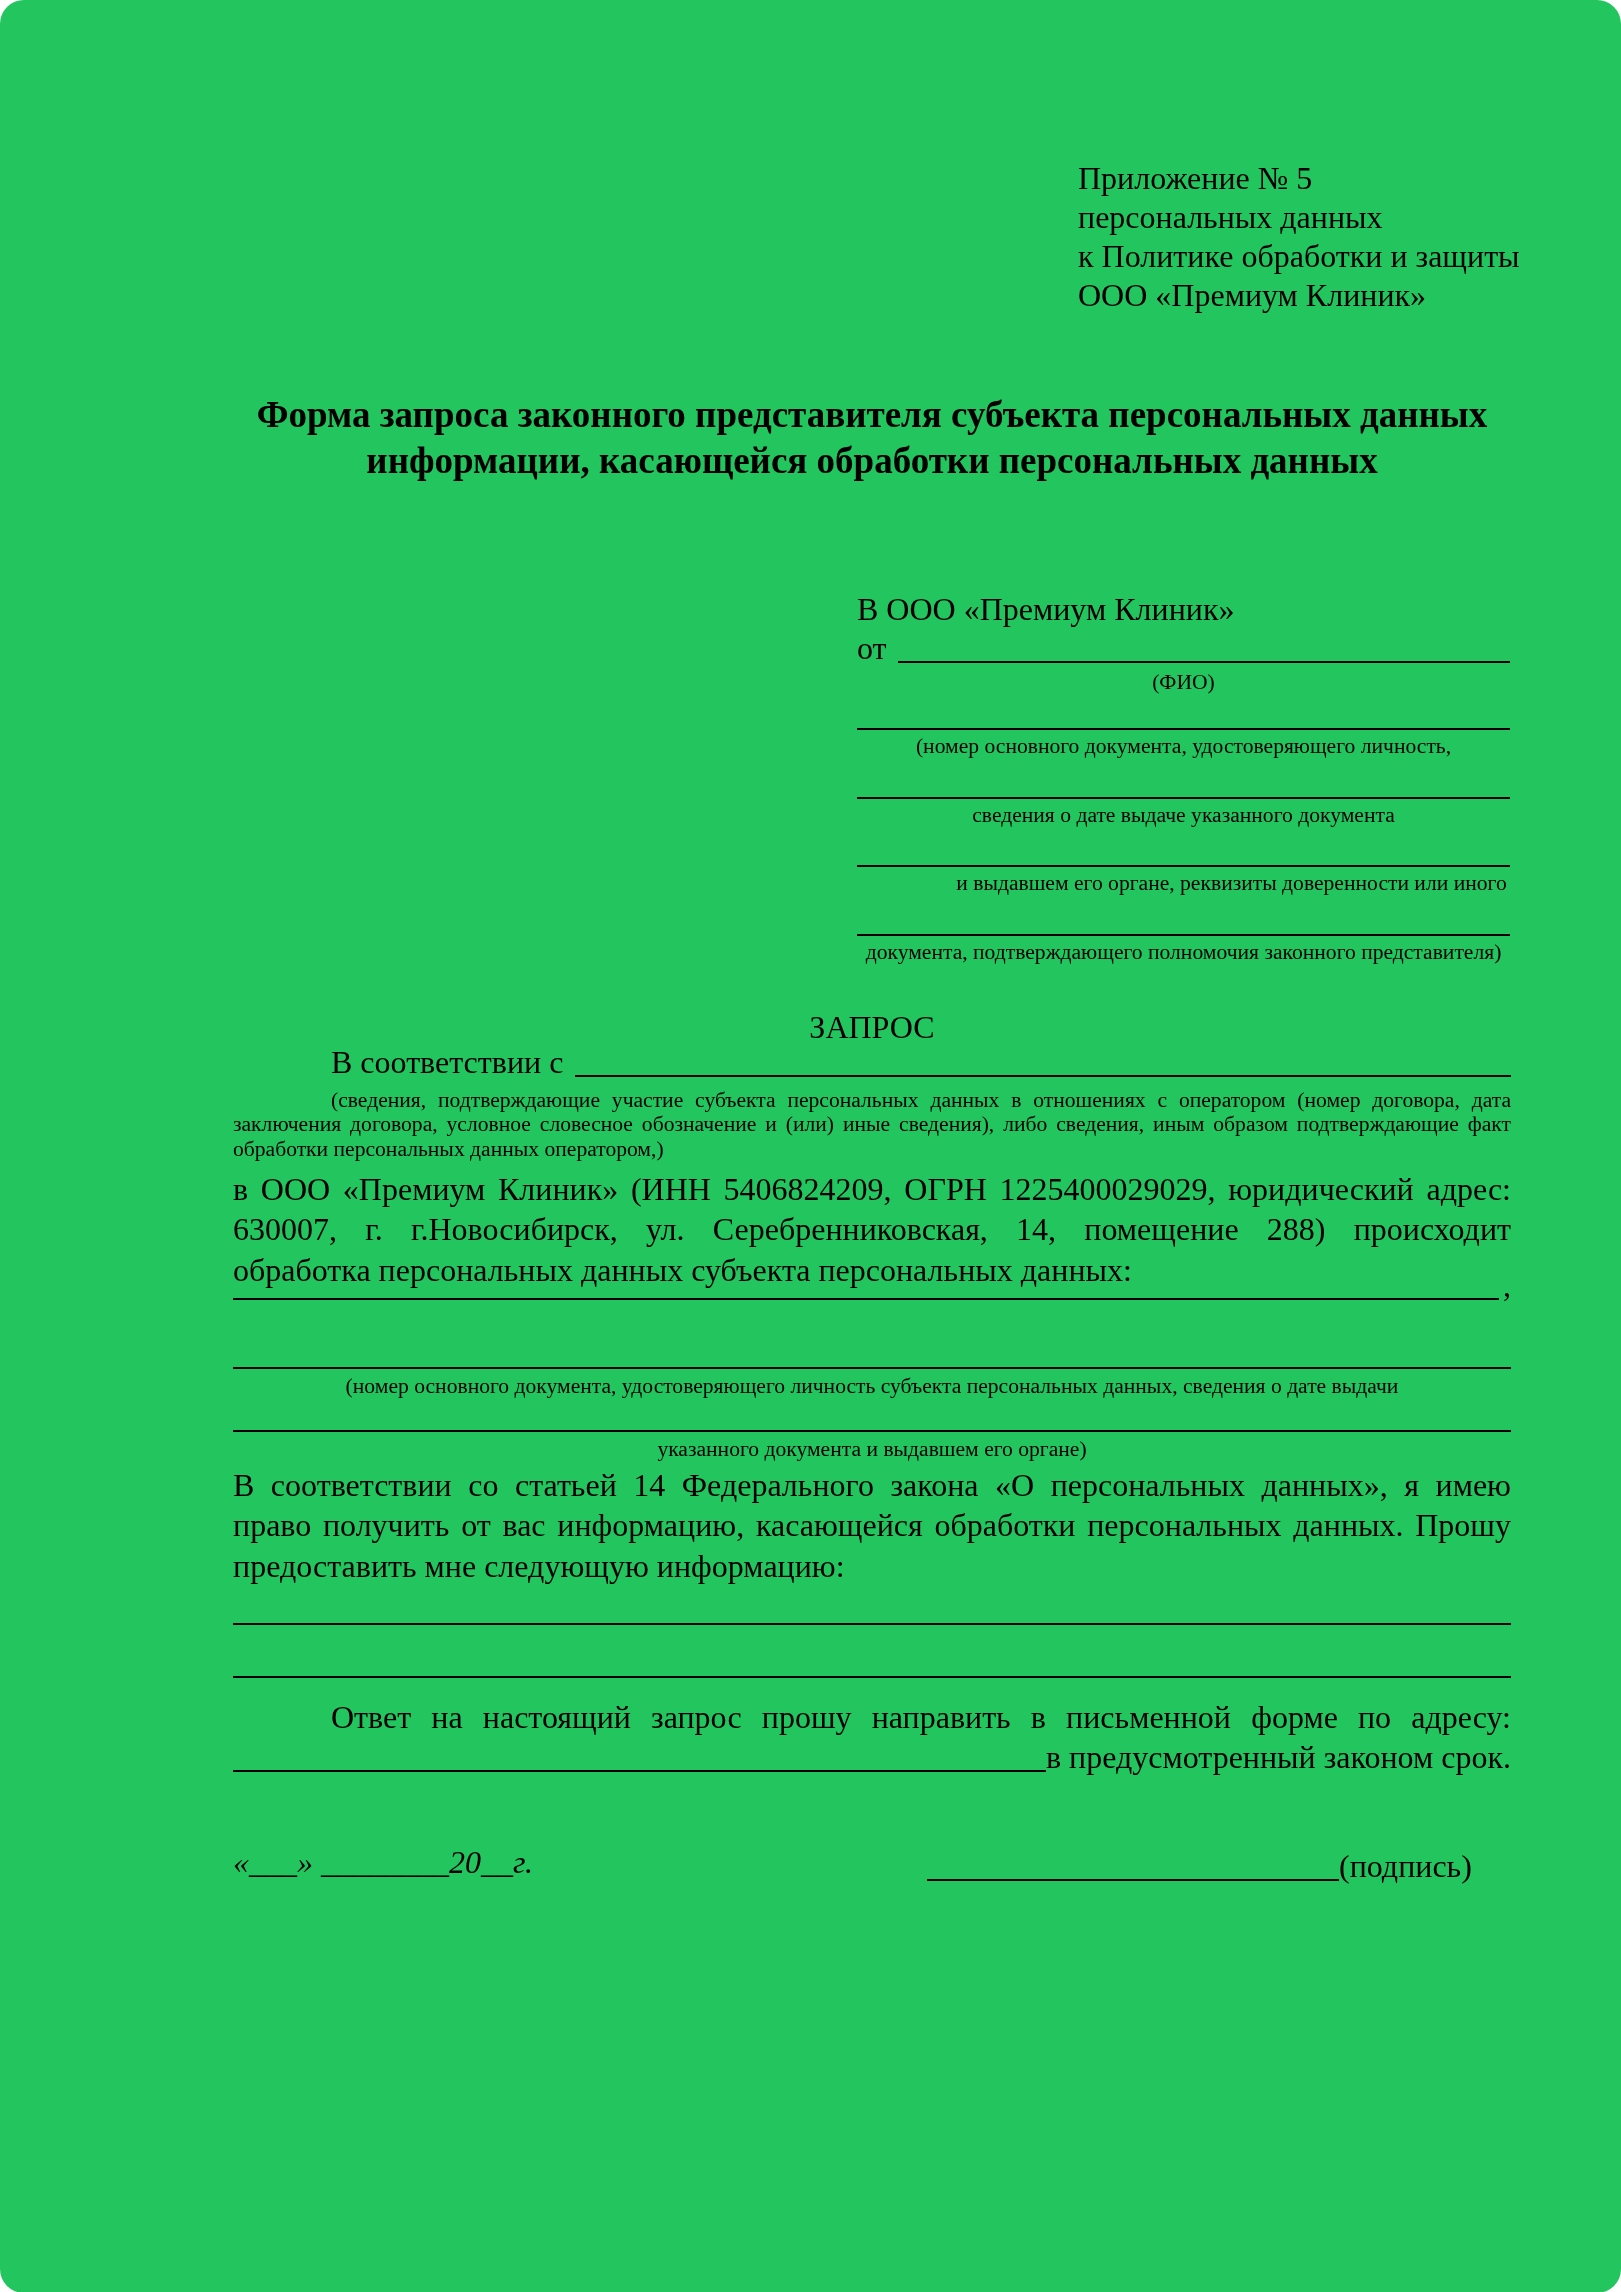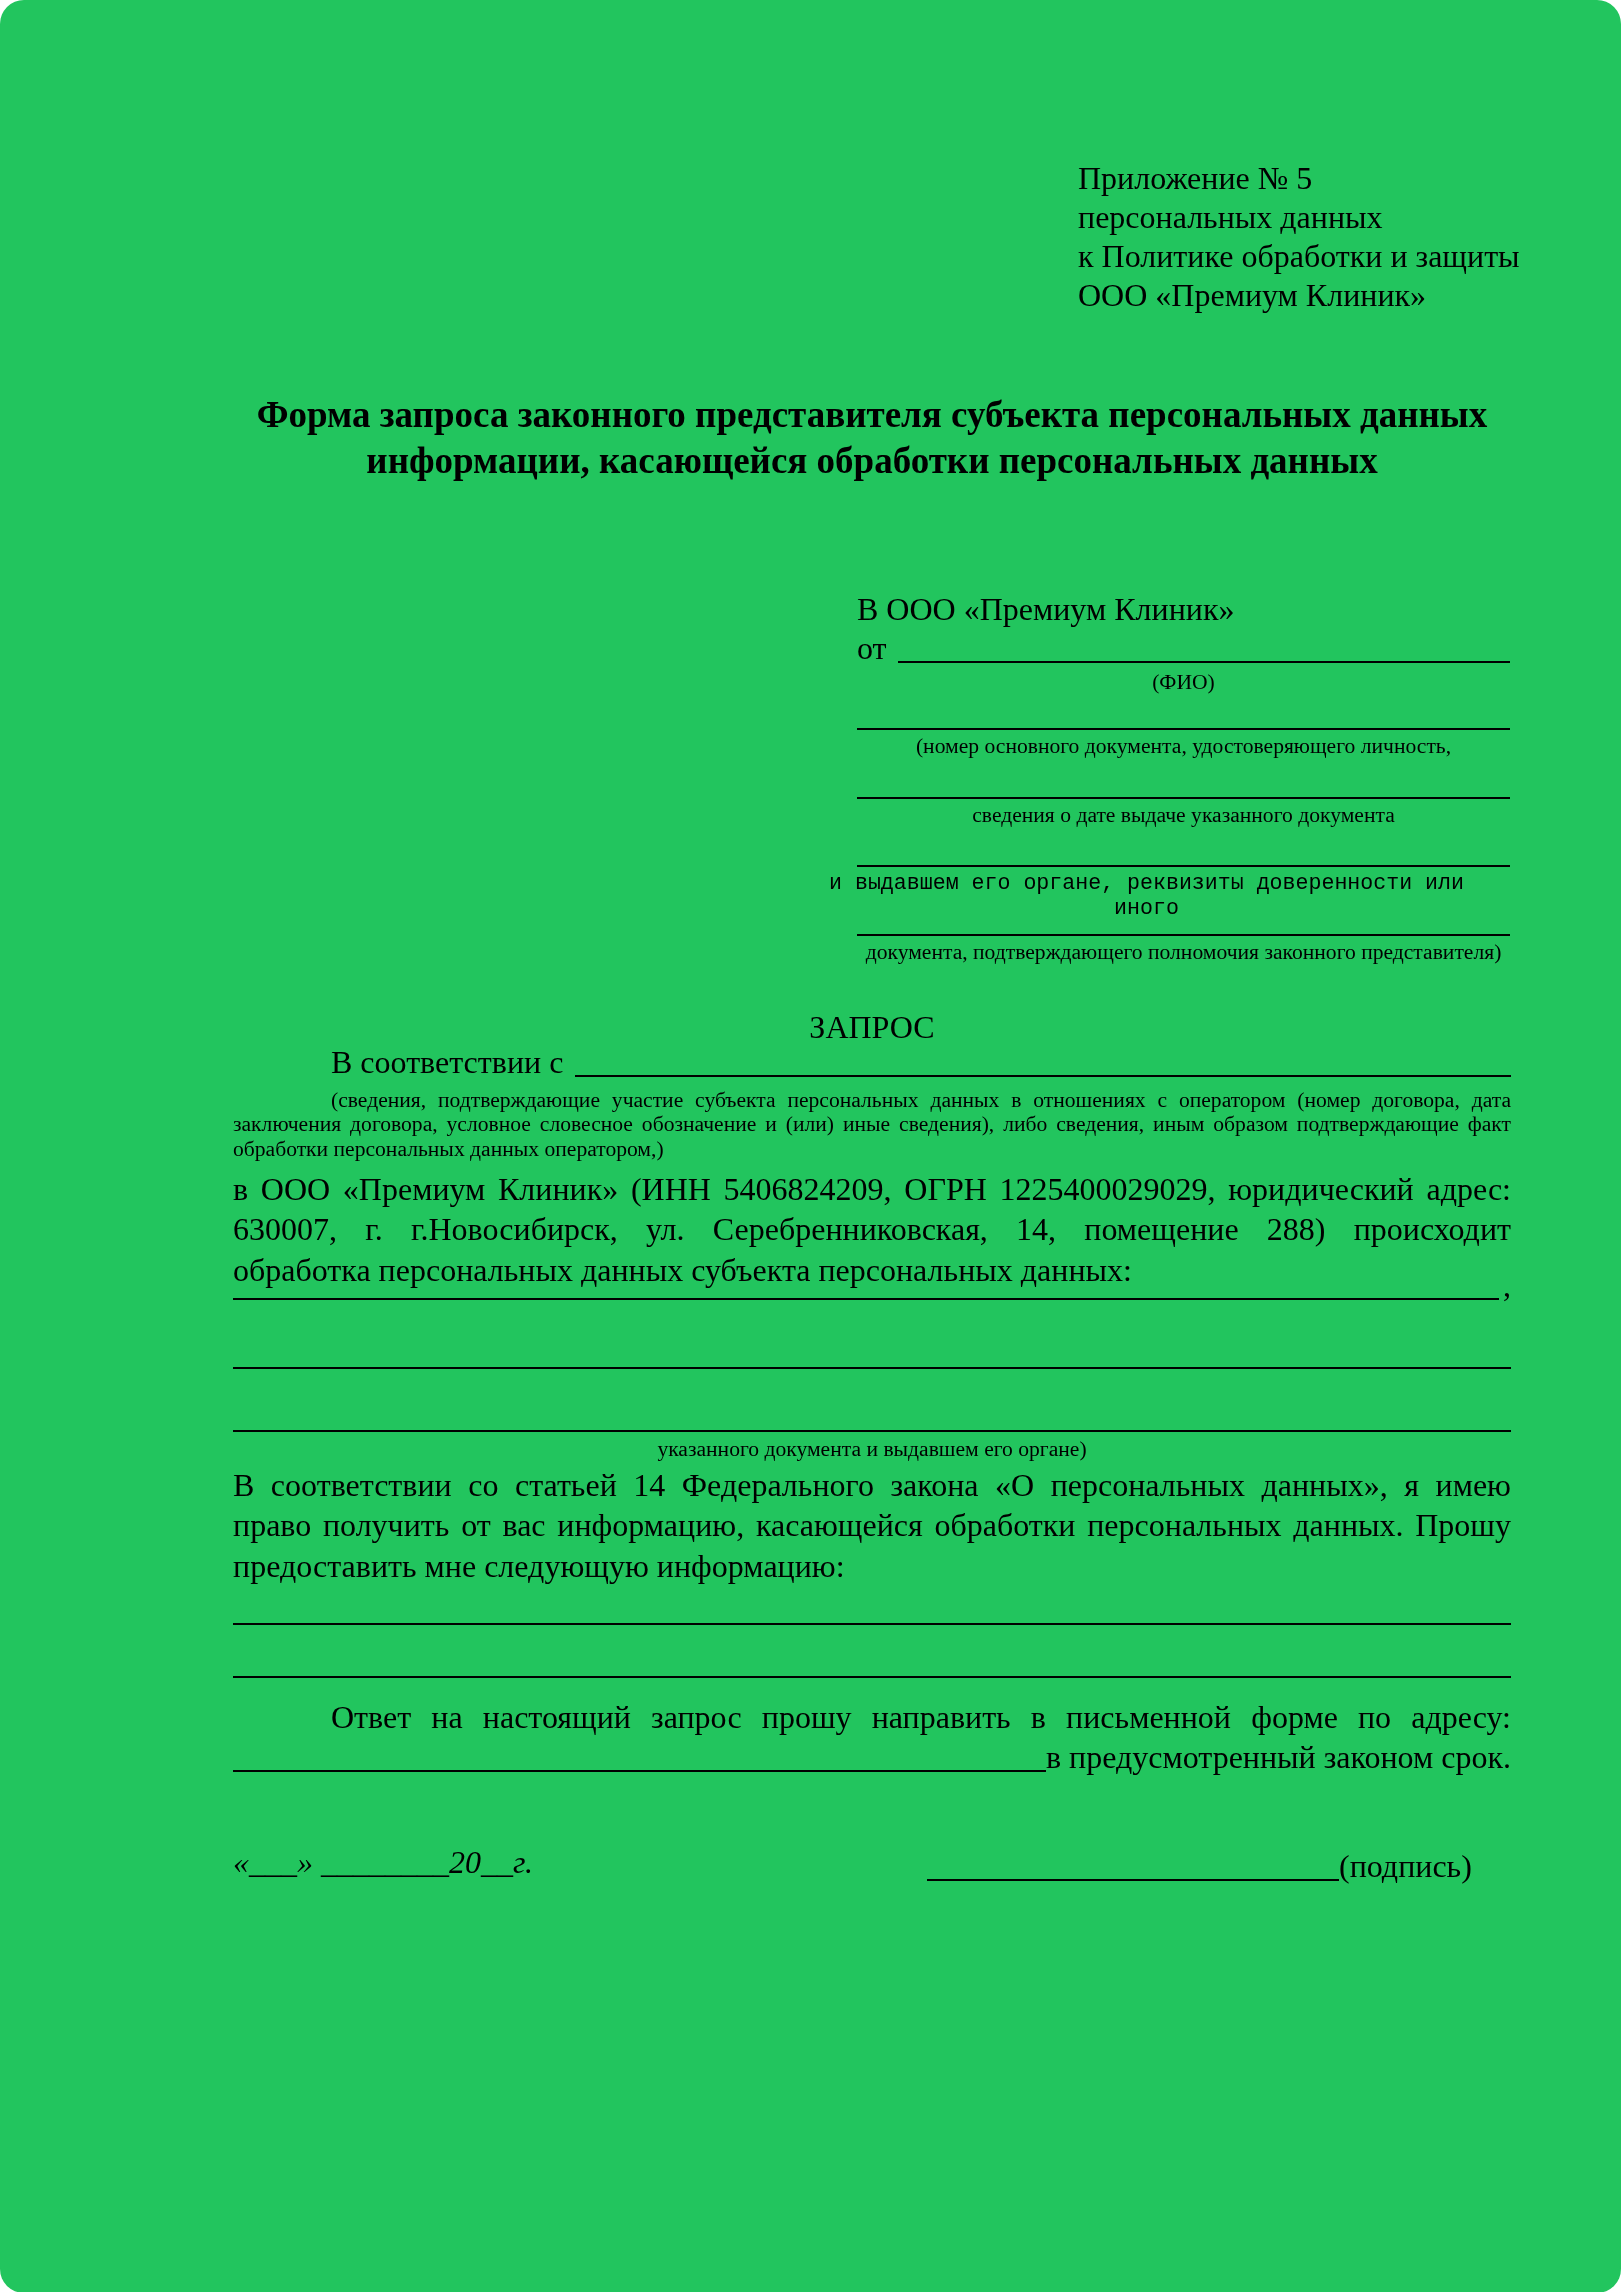--- a/index.html
+++ b/index.html
@@ -71,21 +71,21 @@
   </div>
   <div class="abs t22 center" style="left:857px; top:670px; width:653px;">(ФИО)</div>
 
   <div class="hline" style="left:857px; top:728px; width:653px;"></div>
   <div class="abs t22 center" style="left:857px; top:734px; width:653px;">(номер основного документа, удостоверяющего личность,</div>
 
   <div class="hline" style="left:857px; top:797px; width:653px;"></div>
   <div class="abs t22 center" style="left:857px; top:803px; width:653px;">сведения о дате выдаче указанного документа</div>
 
   <div class="hline" style="left:857px; top:865px; width:653px;"></div>
-  <div class="abs t22 center" style="left:820px; top:871px; width:653px;font-family:Liberation Mono, monospace;">и выдавшем его органе, реквизиты доверенности или иного</div>
+  <div class="abs t22 center" style="left:905px; top:871px; width:653px;">и выдавшем его органе, реквизиты доверенности или иного</div>
 
   <div class="hline" style="left:857px; top:934px; width:653px;"></div>
   <div class="abs t22 center" style="left:857px; top:940px; width:653px;">документа, подтверждающего полномочия законного представителя)</div>
 
   <div class="abs t33 center" style="left:233px; top:1008px; width:1278px;">ЗАПРОС</div>
 
   <div class="row t33" style="left:233px; top:1043px; width:1278px; height:39px;">
     <span class="nowrap label-gap">В соответствии с</span>
     <span style="width:11.8px;"></span>
     <div class="fill"></div>
@@ -98,20 +98,21 @@
   <div class="abs t33 justline" style="left:233px; top:1170px; width:1278px;">в ООО «Премиум Клиник» (ИНН 5406824209, ОГРН 1225400029029, юридический адрес:</div>
   <div class="abs t33 justline" style="left:233px; top:1210px; width:1278px;">630007, г. г.Новосибирск, ул. Серебренниковская, 14, помещение 288) происходит</div>
   <div class="abs t33" style="left:233px; top:1251px; width:1278px;">обработка персональных данных субъекта персональных данных:</div>
 
   <div class="row t33" style="left:233px; top:1266px; width:1278px; height:39px;">
     <div class="fill" style="margin-right:3.9px;"></div>
     <span class="nowrap">,</span>
   </div>
 
   <div class="hline" style="left:233px; top:1367px; width:1278px;"></div>
+  <div class="abs t22 center" style="left:233px; top:1374px; width:1278px;">(номер основного документа, удостоверяющего личность субъекта персональных данных, сведения о дате выдачи</div>
 
   <div class="hline" style="left:233px; top:1430px; width:1278px;"></div>
   <div class="abs t22 center" style="left:233px; top:1437px; width:1278px;">указанного документа и выдавшем его органе)</div>
 
   <div class="abs t33 justline" style="left:233px; top:1466px; width:1278px;">В соответствии со статьей 14 Федерального закона «О персональных данных», я имею</div>
   <div class="abs t33 justline" style="left:233px; top:1506px; width:1278px;">право получить от вас информацию, касающейся обработки персональных данных. Прошу</div>
   <div class="abs t33" style="left:233px; top:1547px; width:1278px;">предоставить мне следующую информацию:</div>
 
   <div class="hline" style="left:233px; top:1623px; width:1278px;"></div>
   <div class="hline" style="left:233px; top:1676px; width:1278px;"></div>

